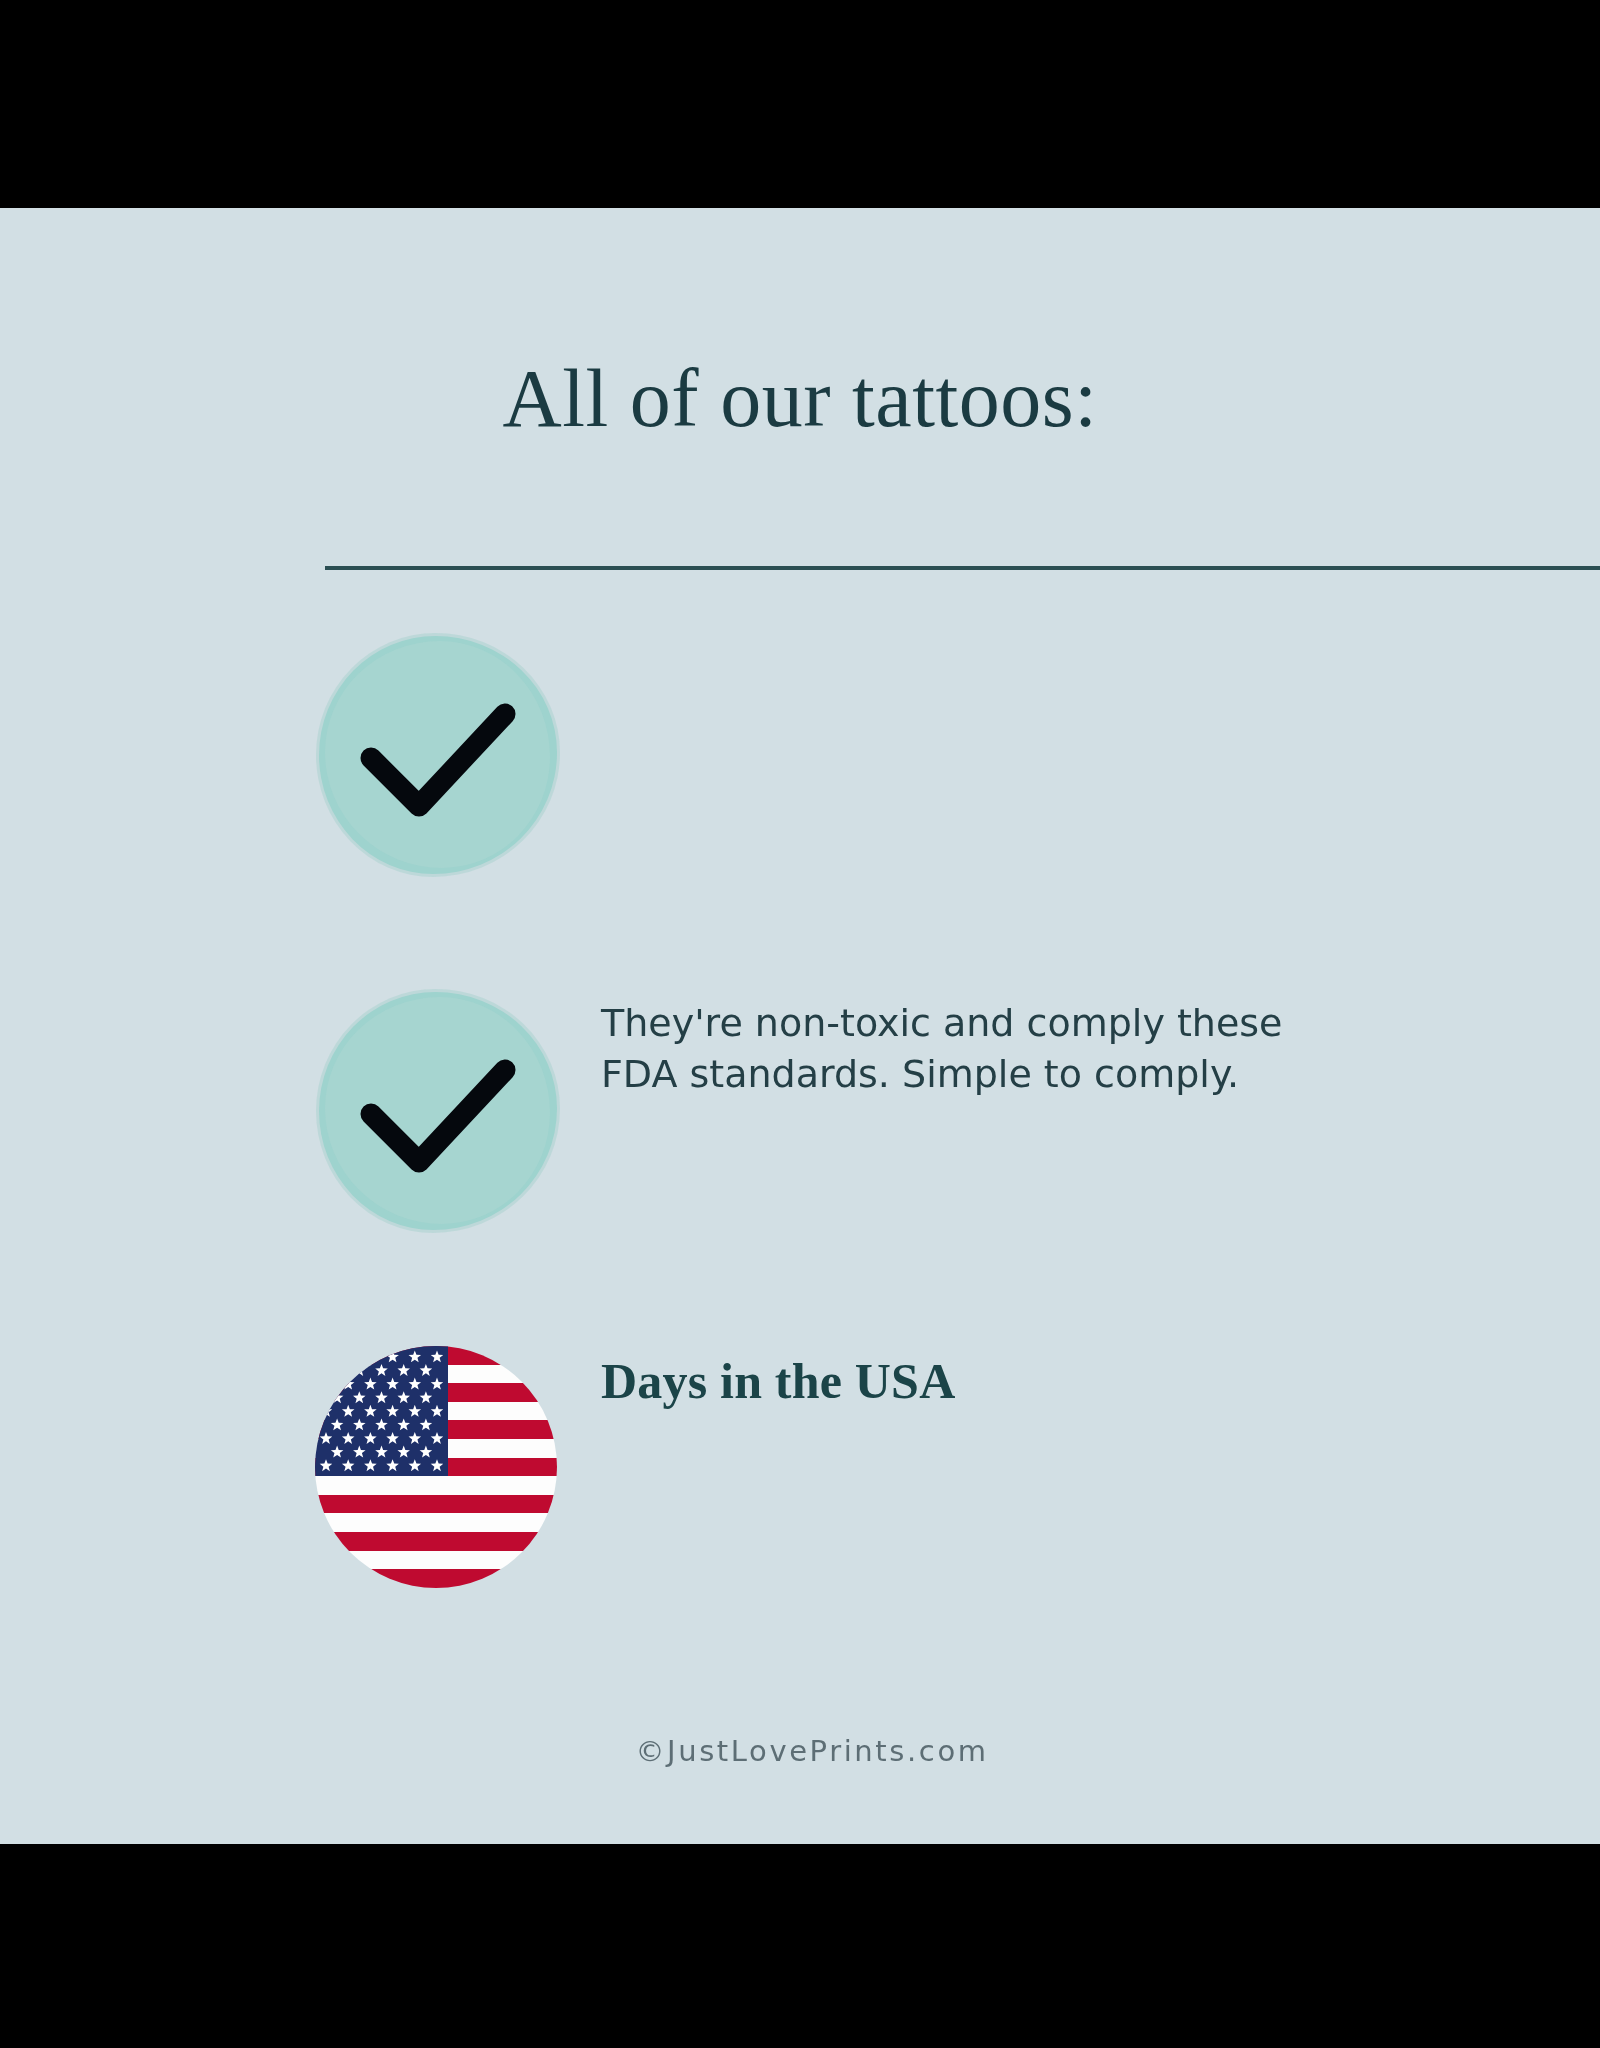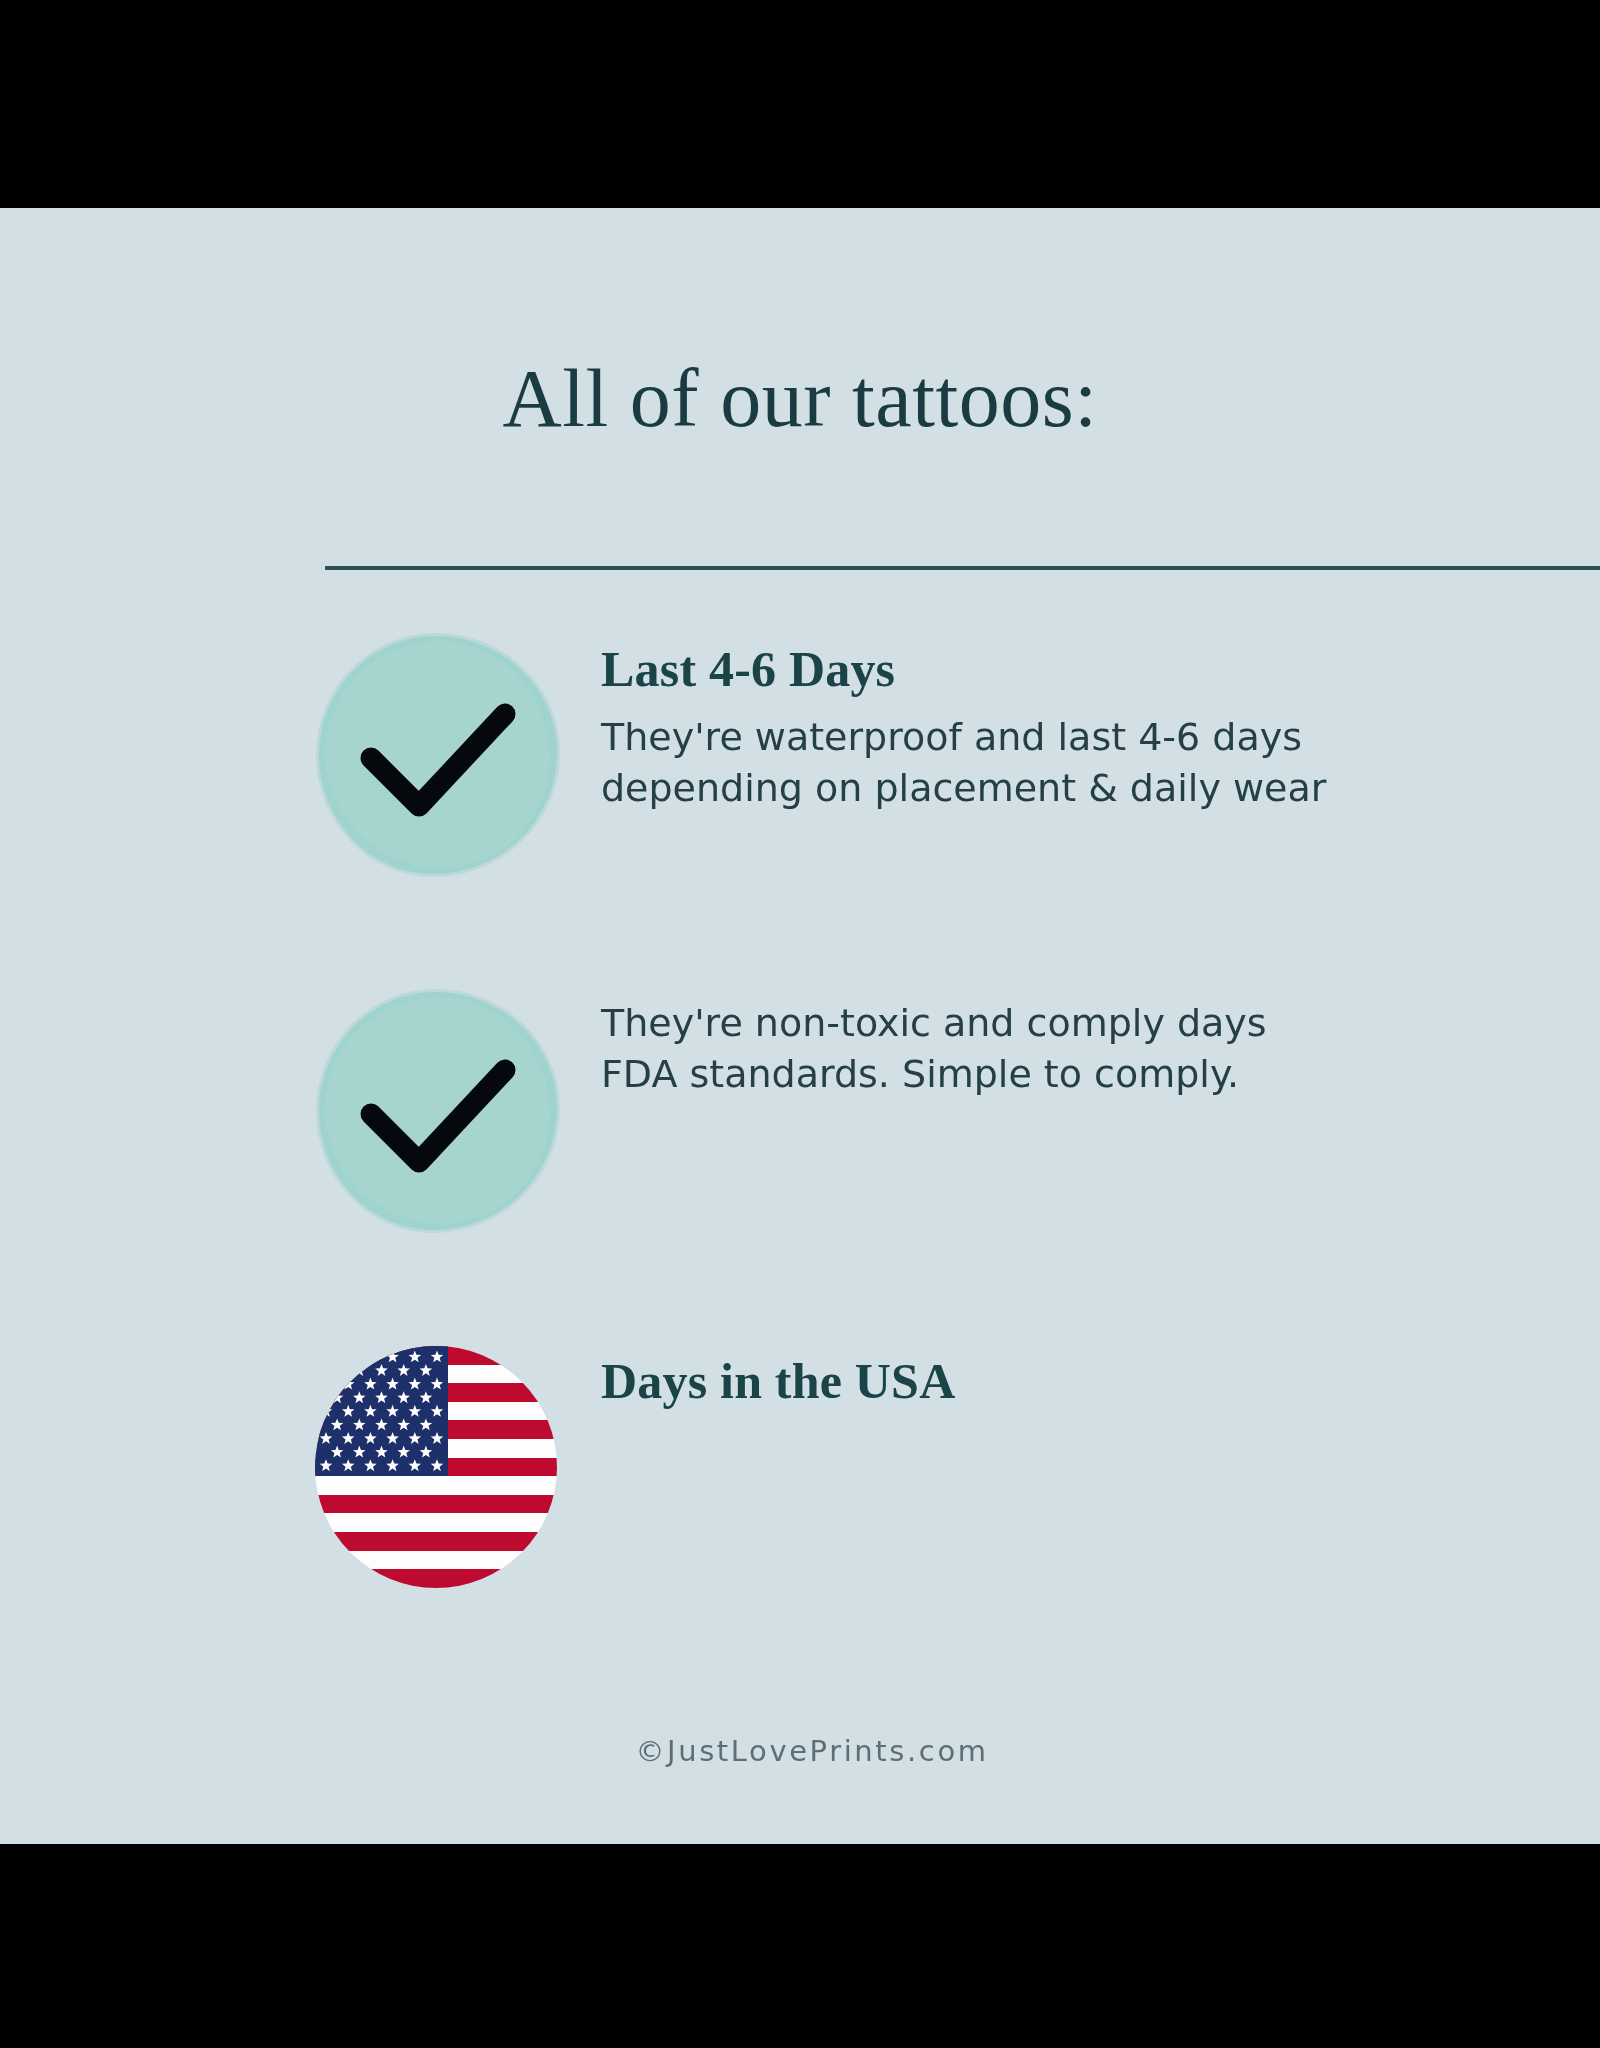--- a/index.html
+++ b/index.html
@@ -215,42 +215,35 @@
       <div class="row">
         <div class="icon-wrap">
           <div class="circle-check">
             <div class="blob"></div>
             <div class="blob2"></div>
             <svg viewBox="0 0 238 238">
               <path d="M52 122 L100 170 L186 78" fill="none" stroke="#05080d" stroke-width="21" stroke-linecap="round" stroke-linejoin="round"></path>
             </svg>
           </div>
         </div>
-        <div class="text-col">
-          <h2 class="item-heading">Last 4-6 Days</h2>
-          <p class="item-body">
-            <span class="ln">They're waterproof and last 4-6 days</span>
-            <span class="ln">depending on placement &amp; daily wear</span>
-          </p>
-        </div>
       </div>
 
       <div class="row">
         <div class="icon-wrap">
           <div class="circle-check">
             <div class="blob"></div>
             <div class="blob2"></div>
             <svg viewBox="0 0 238 238">
               <path d="M52 122 L100 170 L186 78" fill="none" stroke="#05080d" stroke-width="21" stroke-linecap="round" stroke-linejoin="round"></path>
             </svg>
           </div>
         </div>
         <div class="text-col">
           <p class="item-body">
-            <span class="ln">They're non-toxic and comply days</span>
+            <span class="ln">They're non-toxic and comply these</span>
             <span class="ln">FDA standards. Simple to comply.</span>
           </p>
         </div>
       </div>
 
       <div class="row">
         <div class="icon-wrap">
           <div class="circle-flag">
             <div class="stripes"></div>
             <div class="canton">

